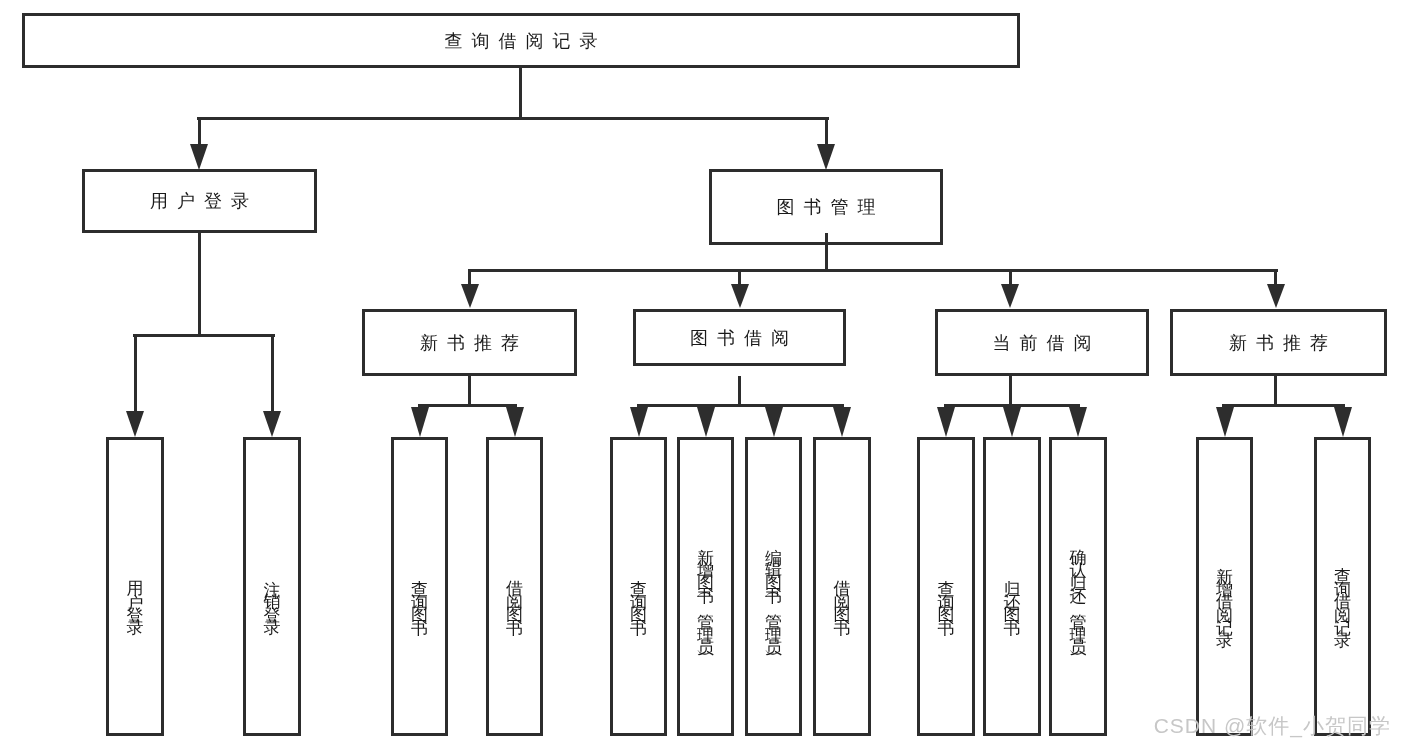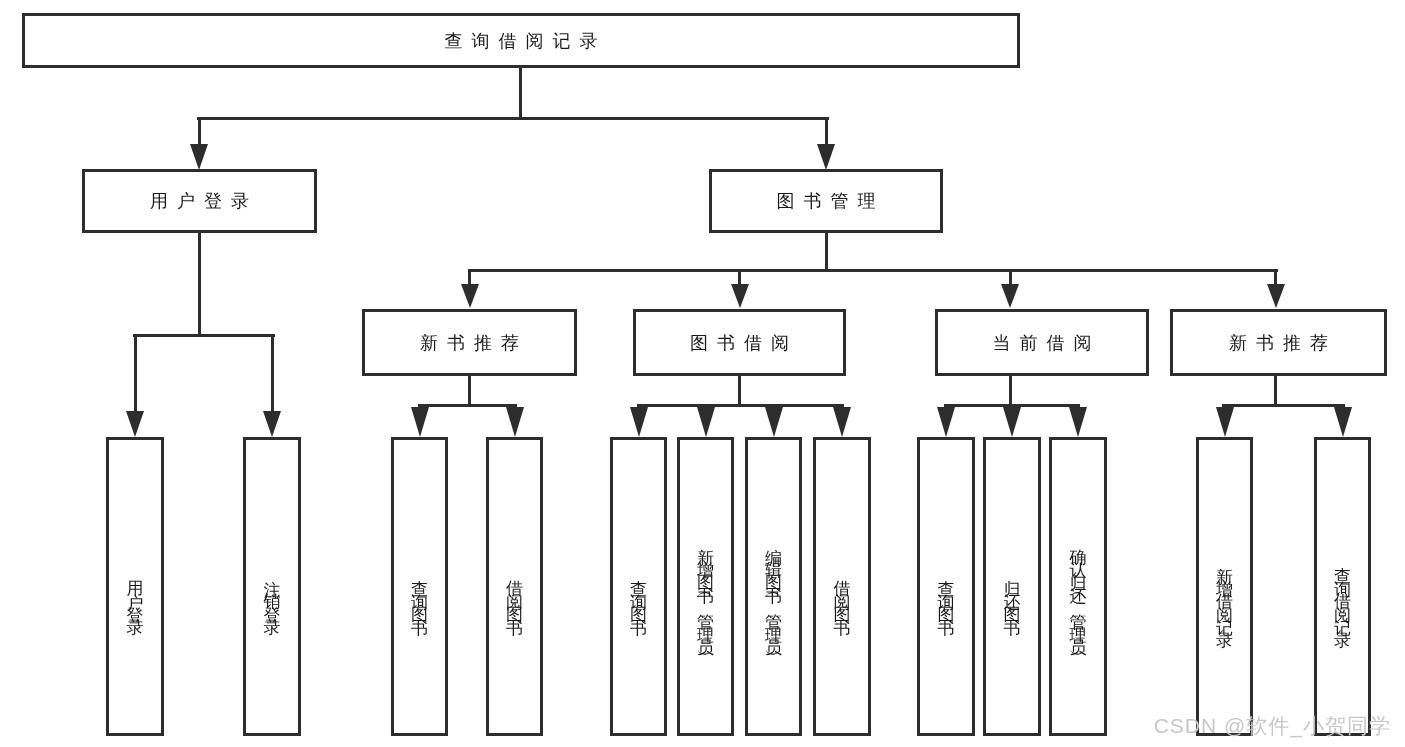--- a/index.html
+++ b/index.html
@@ -73,42 +73,42 @@
   <div class="box hbox" style="left:22px; top:13px; width:998px; height:55px;">查询借阅记录</div>
 
   <div class="line" style="left:519px; top:68px; width:3px; height:52px;"></div>
   <div class="line" style="left:197px; top:117px; width:632px; height:3px;"></div>
   <div class="line" style="left:198px; top:117px; width:3px; height:29px;"></div>
   <div class="arrow" style="left:190px; top:144px;"></div>
   <div class="line" style="left:825px; top:117px; width:3px; height:29px;"></div>
   <div class="arrow" style="left:817px; top:144px;"></div>
 
   <div class="box hbox" style="left:82px; top:169px; width:235px; height:64px;">用户登录</div>
-  <div class="box hbox" style="left:709px; top:169px; width:234px; height:64px;">图书管理</div>
+  <div class="box hbox" style="left:709px; top:169px; width:234px; height:76px;">图书管理</div>
 
   <div class="line" style="left:198px; top:233px; width:3px; height:104px;"></div>
   <div class="line" style="left:133px; top:334px; width:142px; height:3px;"></div>
   <div class="line" style="left:134px; top:334px; width:3px; height:79px;"></div>
   <div class="arrow" style="left:126px; top:411px;"></div>
   <div class="line" style="left:271px; top:334px; width:3px; height:79px;"></div>
   <div class="arrow" style="left:263px; top:411px;"></div>
 
   <div class="line" style="left:825px; top:233px; width:3px; height:39px;"></div>
   <div class="line" style="left:468px; top:269px; width:810px; height:3px;"></div>
   <div class="line" style="left:468px; top:269px; width:3px; height:18px;"></div>
   <div class="arrow a24" style="left:461px; top:284px;"></div>
   <div class="line" style="left:738px; top:269px; width:3px; height:18px;"></div>
   <div class="arrow a24" style="left:731px; top:284px;"></div>
   <div class="line" style="left:1009px; top:269px; width:3px; height:18px;"></div>
   <div class="arrow a24" style="left:1001px; top:284px;"></div>
   <div class="line" style="left:1274px; top:269px; width:3px; height:18px;"></div>
   <div class="arrow a24" style="left:1267px; top:284px;"></div>
 
   <div class="box hbox" style="left:362px; top:309px; width:215px; height:67px;">新书推荐</div>
-  <div class="box hbox" style="left:633px; top:309px; width:213px; height:67px;">图书借阅</div>
+  <div class="box hbox" style="left:633px; top:309px; width:213px; height:57px;">图书借阅</div>
   <div class="box hbox" style="left:903px; top:309px; width:214px; height:67px;margin-left:32px;">当前借阅</div>
   <div class="box hbox" style="left:1170px; top:309px; width:217px; height:67px;">新书推荐</div>
 
   <div class="line" style="left:468px; top:376px; width:3px; height:31px;"></div>
   <div class="line" style="left:418px; top:404px; width:99px; height:3px;"></div>
   <div class="arrow a30" style="left:411px; top:407px;"></div>
   <div class="arrow a30" style="left:506px; top:407px;"></div>
 
   <div class="line" style="left:738px; top:376px; width:3px; height:31px;"></div>
   <div class="line" style="left:637px; top:404px; width:207px; height:3px;"></div>

